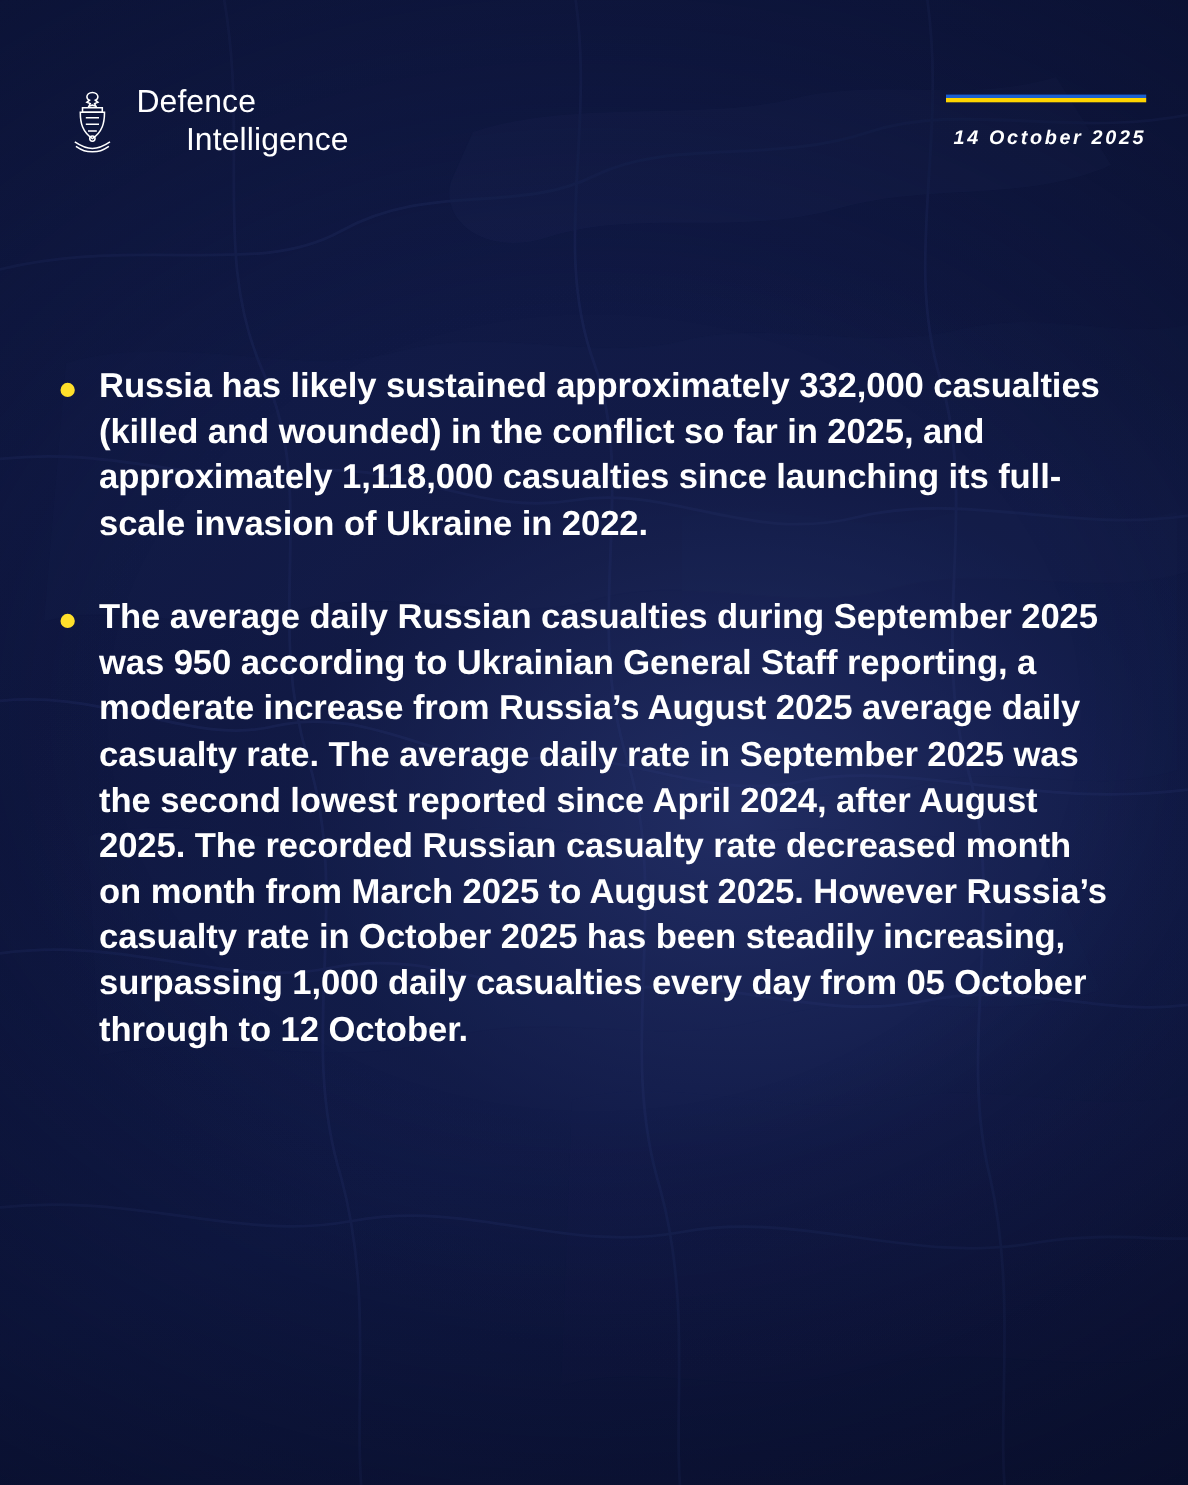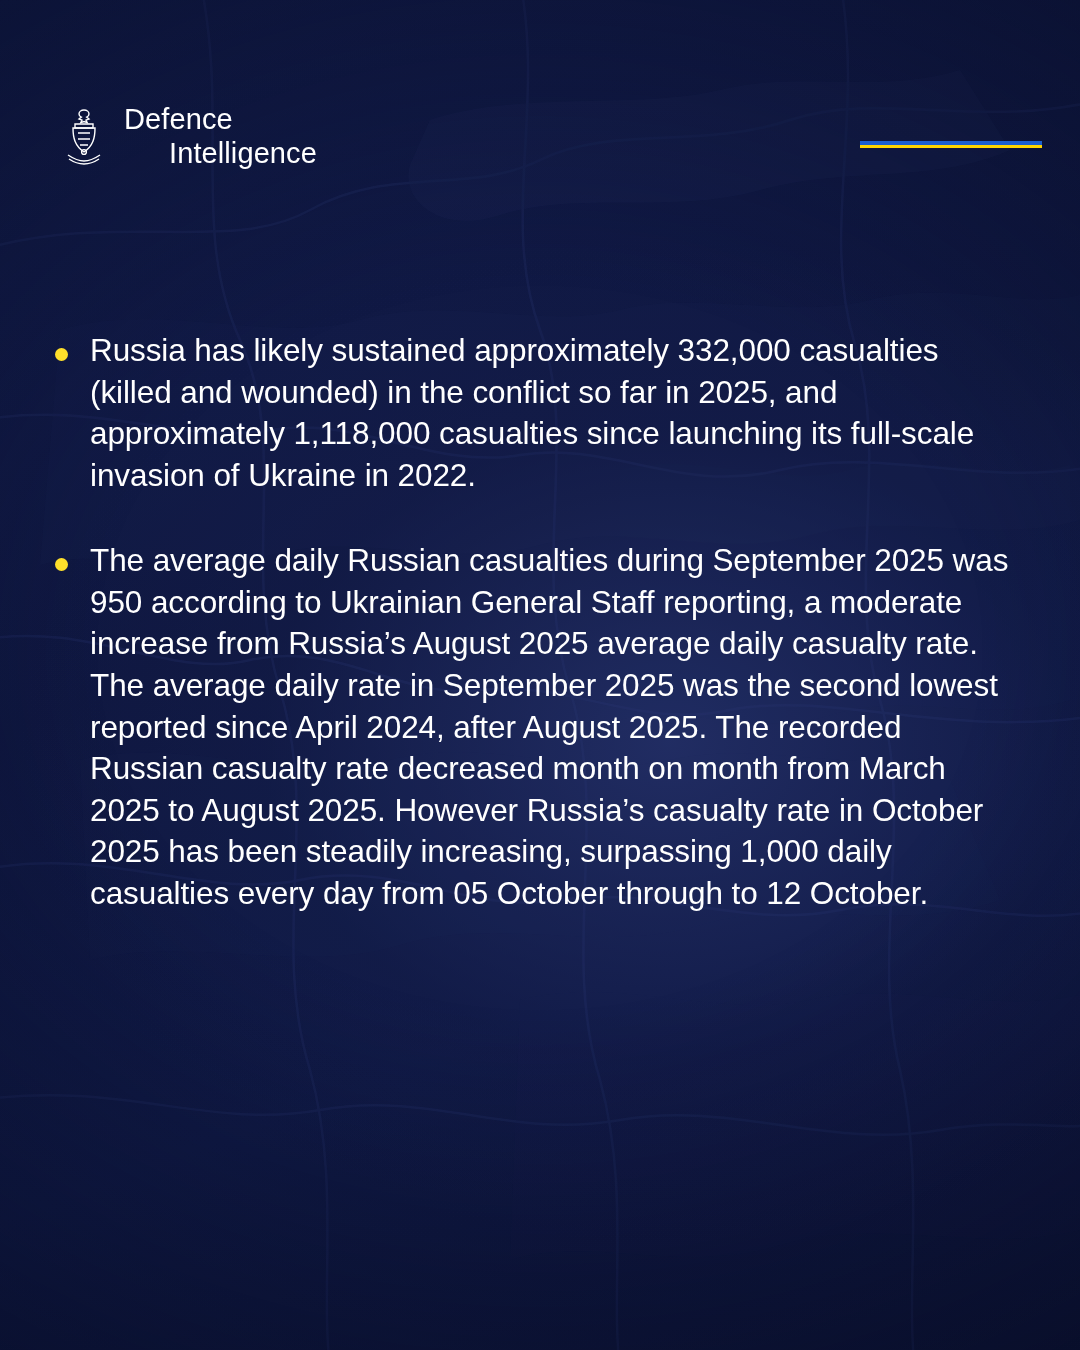--- a/index.html
+++ b/index.html
@@ -39,21 +39,21 @@
   }
 
   
   .header {
     position: absolute;
     top: 0; left: 0; right: 0;
     height: 170px;
     padding: 50px 38px 0 62px;
     display: flex;
     justify-content: space-between;
-    align-items: flex-end;
+    align-items: center;
   }
 
   .brand {
     display: flex;
     align-items: center;
     gap: 18px;
   }
 
   .crest { width: 44px; height: 58px; flex: 0 0 auto; }
 
@@ -132,21 +132,21 @@
     height: 13px;
     border-radius: 50%;
     background: #ffe02b;
     margin: 18px 22px 0 0;
   }
 
   .para {
     color: #ffffff;
     font-size: 31.5px;
     line-height: 1.32;
-    font-weight: 400;
+    font-weight: 700;
     letter-spacing: -0.1px;
   }
 </style>
 </head>
 <body>
 
 <div class="page">
 
   <div class="map-layer">
     <svg viewBox="0 0 1080 1350" preserveAspectRatio="xMidYMid slice" aria-hidden="true">
@@ -188,20 +188,21 @@
         </svg>
       </span>
       <span class="brand-text">
         <span class="l1">Defence</span>
         <span class="l2">Intelligence</span>
       </span>
     </div>
 
     <div class="header-right">
       <div class="flag-bar"></div>
+      <div class="update-date">14 October 2025</div>
     </div>
 
   </div>
 
 
   <div class="content">
 
     <div class="bullet-row">
       <span class="dot"></span>
       <p class="para">Russia has likely sustained approximately 332,000 casualties (killed and wounded) in the conflict so far in 2025, and approximately 1,118,000 casualties since launching its full-scale invasion of Ukraine in 2022.</p>

